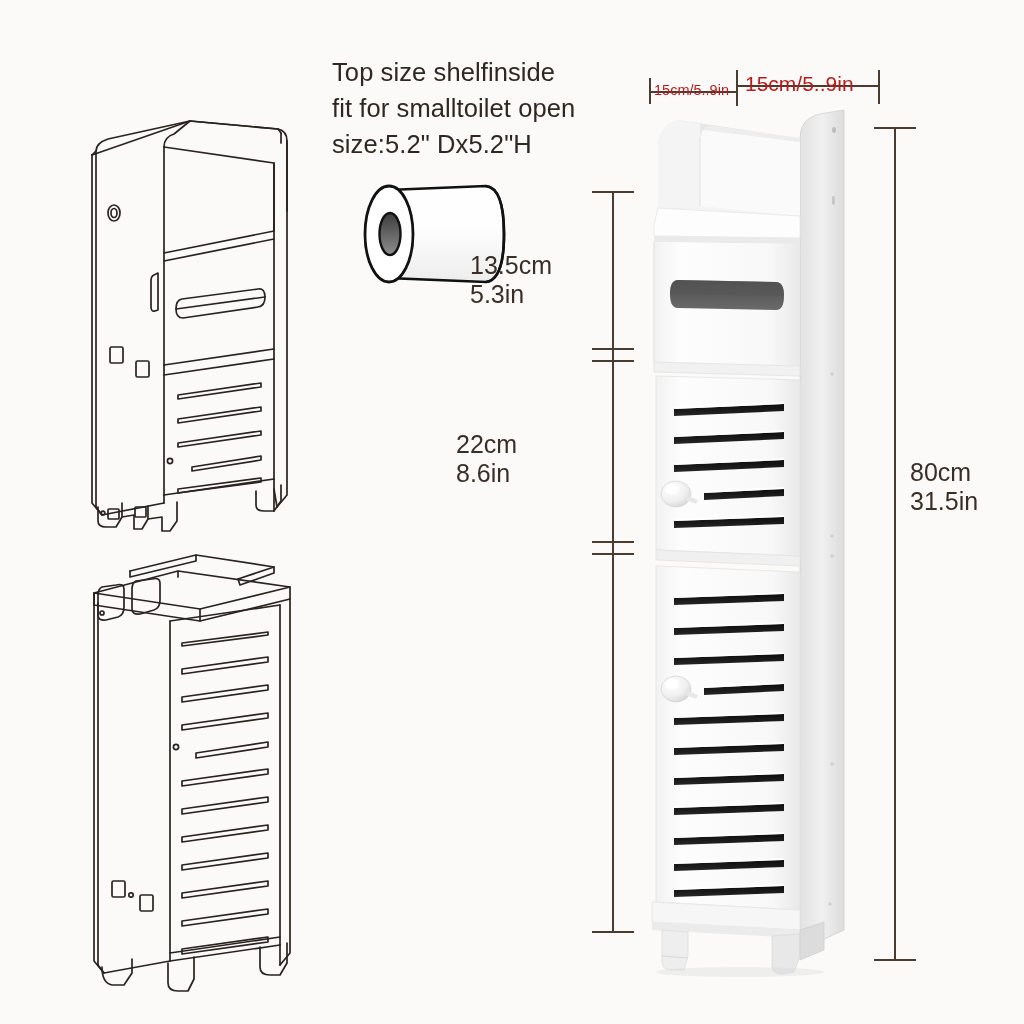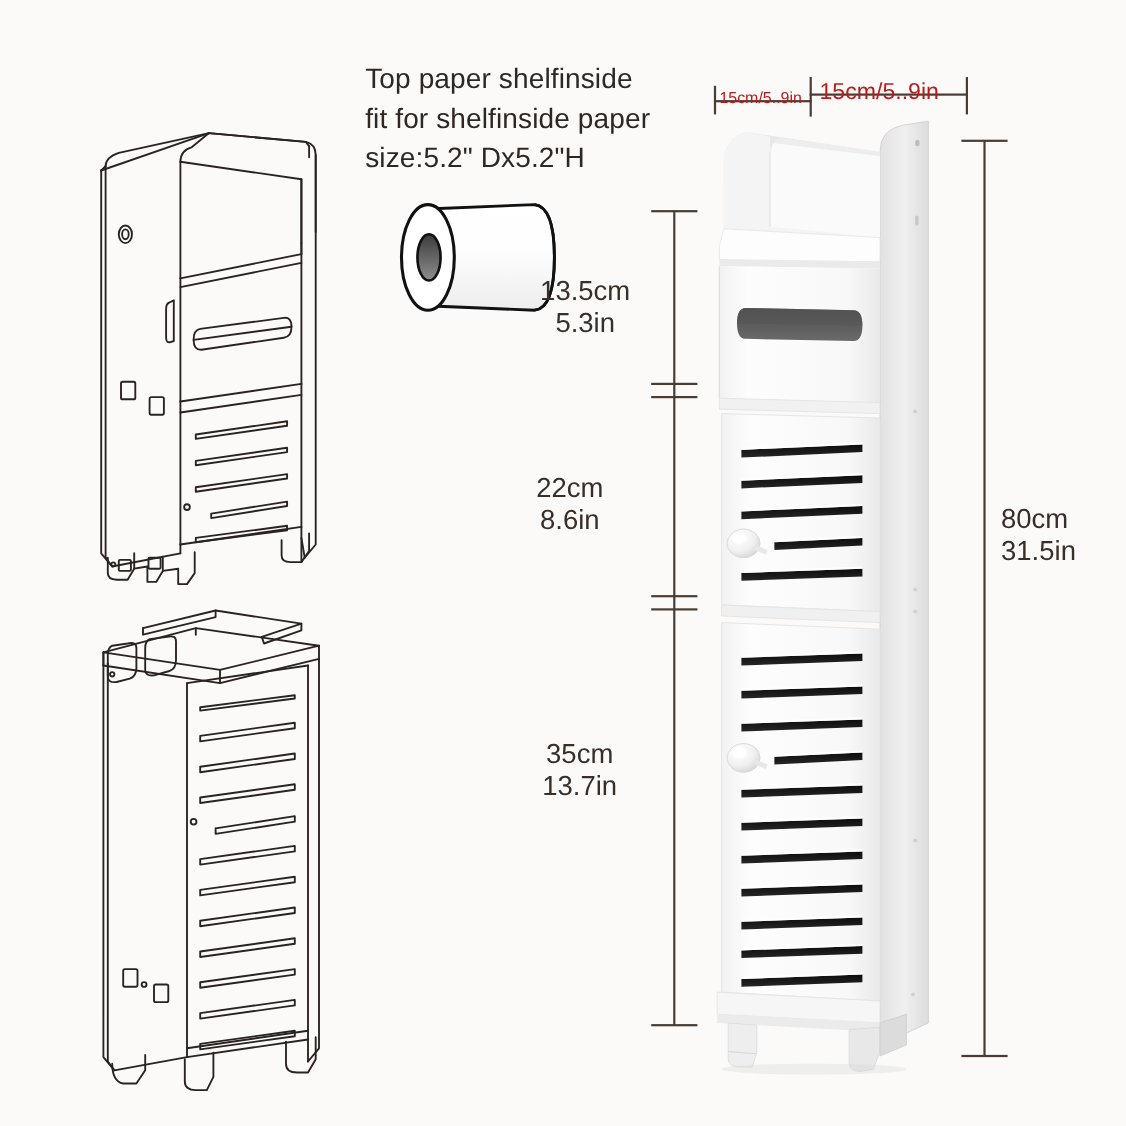--- a/index.html
+++ b/index.html
@@ -18,21 +18,21 @@
   #caption{
     left:332px;top:54px;width:290px;
     font-size:25.5px;line-height:36px;
     color:#2f2722;letter-spacing:0.1px;
   }
   #caption div{white-space:nowrap;}
 
   
   .dimtext{
     font-size:25px;line-height:29px;
-    text-align:center;color:#3a2f28;
+    text-align:left;color:#3a2f28;
     white-space:nowrap;
   }
   .dimtext.left{text-align:left;}
 
   .wlabel{
     font-size:14.5px;color:#b91c1c;white-space:nowrap;
     font-family:"Liberation Sans", sans-serif;
   }
   .wlabel.big{font-size:21px;}
 
@@ -53,22 +53,22 @@
   #wire2{left:78px;top:543px;width:246px;height:450px;}
 
   svg{display:block;overflow:visible;}
 </style>
 </head>
 <body>
 
 <div class="stage">
 
   <div class="abs" id="caption">
-    <div>Top paper shelfinside</div>
-    <div>fit for shelfinside paper</div>
+    <div>Top size shelfinside</div>
+    <div>fit for smalltoilet open</div>
     <div>size:5.2" Dx5.2"H</div>
   </div>
 
   <div class="abs" id="roll">
     <svg width="160" height="135" viewBox="0 0 160 135">
       <defs>
         <linearGradient id="rollBody" x1="0" y1="0" x2="0" y2="1">
           <stop offset="0" stop-color="#ffffff"></stop>
           <stop offset="0.45" stop-color="#fdfdfd"></stop>
           <stop offset="1" stop-color="#ededed"></stop>
@@ -234,24 +234,20 @@
   <div class="abs dimtext" style="left:470px;top:251px;width:124px;">
     <div>13.5cm</div>
     <div>5.3in</div>
   </div>
 
   <div class="abs dimtext" style="left:456px;top:430px;width:124px;">
     <div>22cm</div>
     <div>8.6in</div>
   </div>
 
-  <div class="abs dimtext" style="left:460px;top:672px;width:134px;">
-    <div>35cm</div>
-    <div>13.7in</div>
-  </div>
 
   <div class="abs hline" style="left:650px;top:91px;width:88px;"></div>
   <div class="abs tickv" style="left:649px;top:78px;height:26px;"></div>
   <div class="abs tickv" style="left:736px;top:70px;height:36px;"></div>
   <div class="abs wlabel" style="left:654px;top:82px;">15cm/5..9in</div>
 
   <div class="abs hline" style="left:736px;top:85px;width:144px;"></div>
   <div class="abs tickv" style="left:878px;top:70px;height:34px;"></div>
   <div class="abs wlabel big" style="left:745px;top:72px;">15cm/5..9in</div>
 

